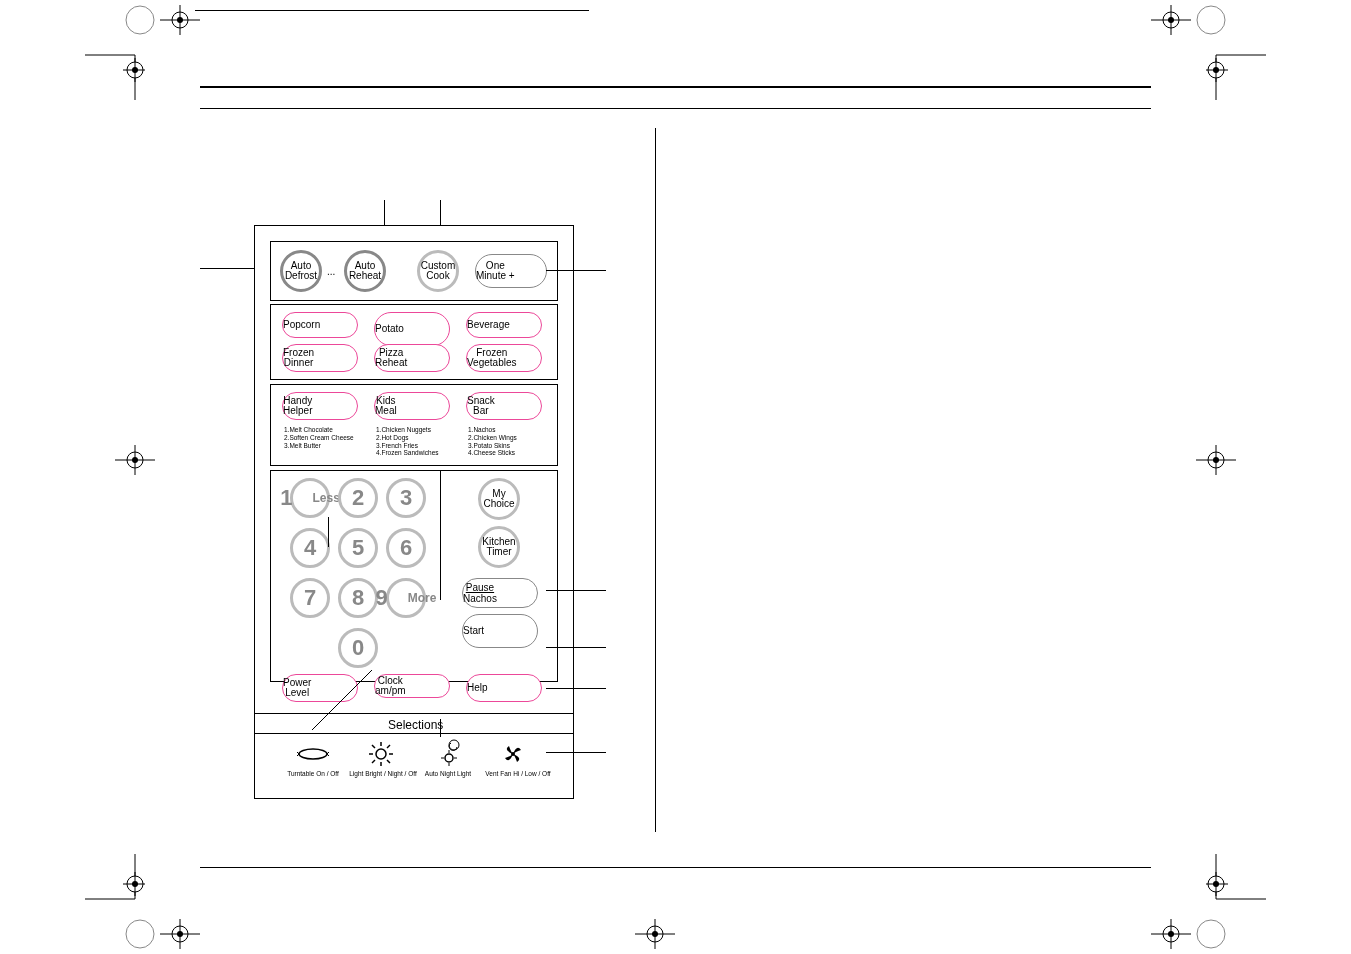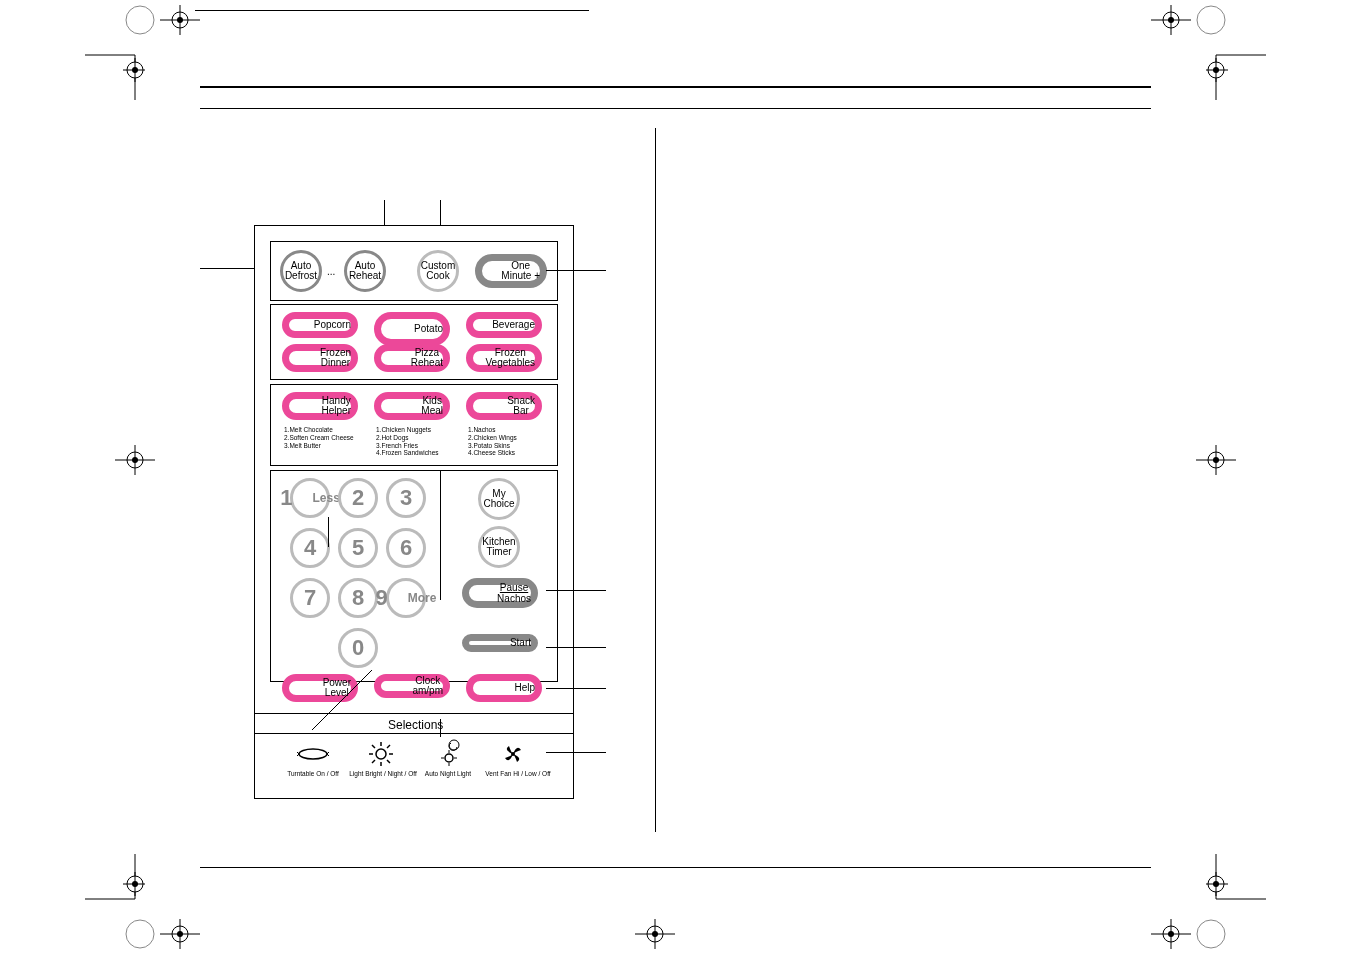--- a/index.html
+++ b/index.html
@@ -5,21 +5,21 @@
   html,body{margin:0;padding:0;background:#fff;font-family:"Helvetica Neue",Arial,sans-serif;color:#000}
   .page{position:relative;width:1351px;height:954px}
   .header-line{position:absolute;left:200px;right:200px;top:86px;border-top:2px solid #000}
   .header-line2{position:absolute;left:200px;right:200px;top:108px;border-top:1.5px solid #000}
   .footer-line{position:absolute;left:200px;right:200px;bottom:86px;border-top:1.5px solid #000}
   .col-div{position:absolute;left:655px;top:128px;height:704px;border-left:1px solid #000}
   .filename{position:absolute;left:195px;top:14px;font-size:15px}
   .reg-mark{position:absolute;width:40px;height:40px}
   .panel{position:absolute;left:254px;top:225px;width:318px;height:572px;border:1.5px solid #000}
   .section{border:1px solid #000;position:absolute}
-  .pill{display:flex;align-items:center;justify-content:flex-end;text-align:center;border:7px solid #ec4899;border-radius:999px;background:#fff;font-size:10px;line-height:1.05;box-sizing:border-box}
+  .pill{display:flex;align-items:center;justify-content:flex-start;text-align:center;border:1px solid #ec4899;border-radius:999px;background:#fff;font-size:10px;line-height:1.05;box-sizing:border-box}
   .pill.dark{border-color:#888}
   .circle{border:3px solid #bbb;border-radius:50%;background:#fff;display:flex;align-items:center;justify-content:center;text-align:center;font-size:10px;line-height:1.05;box-sizing:border-box}
   .circle.dark{border-color:#888}
   .numcircle{border:3px solid #bbb;border-radius:50%;background:#fff;display:flex;align-items:center;justify-content:center;font-weight:bold;font-size:22px;color:#888;box-sizing:border-box}
   .tiny{font-size:12px;color:#888;margin-left:20px}
   .sublist{position:absolute;font-size:6.5px;line-height:1.2}
   .selections{position:absolute;font-size:12px}
   .iconlabel{position:absolute;font-size:6.5px;text-align:center}
   .pause{text-align:center;font-size:10px;line-height:1.1}
   .underline{text-decoration:underline}
@@ -204,21 +204,21 @@
 
     <div class="circle" style="position:absolute;left:223px;top:252px;width:42px;height:42px">
         <span><span>My</span><br><span>Choice</span></span>
       </div>
     <div class="circle" style="position:absolute;left:223px;top:300px;width:42px;height:42px">
         <span><span>Kitchen</span><br><span>Timer</span></span>
       </div>
     <div class="pill dark" style="position:absolute;left:207px;top:352px;width:76px;height:30px">
         <div class="pause"><span class="underline">Pause</span><br><span>Nachos</span></div>
       </div>
-    <div class="pill dark" style="position:absolute;left:207px;top:408px;width:76px;height:18px">Start</div>
+    <div class="pill dark" style="position:absolute;left:207px;top:388px;width:76px;height:34px">Start</div>
 
     <div class="pill" style="position:absolute;left:27px;top:448px;width:76px;height:28px">
         <span><span>Power</span><br><span>Level</span></span>
       </div>
     <div class="pill" style="position:absolute;left:119px;top:448px;width:76px;height:24px">
         <span><span>Clock</span><br><span>am/pm</span></span>
       </div>
     <div class="pill" style="position:absolute;left:211px;top:448px;width:76px;height:28px">Help</div>
 
     <div style="position:absolute;left:0;right:0;top:487px;border-top:1px solid #000"></div>

